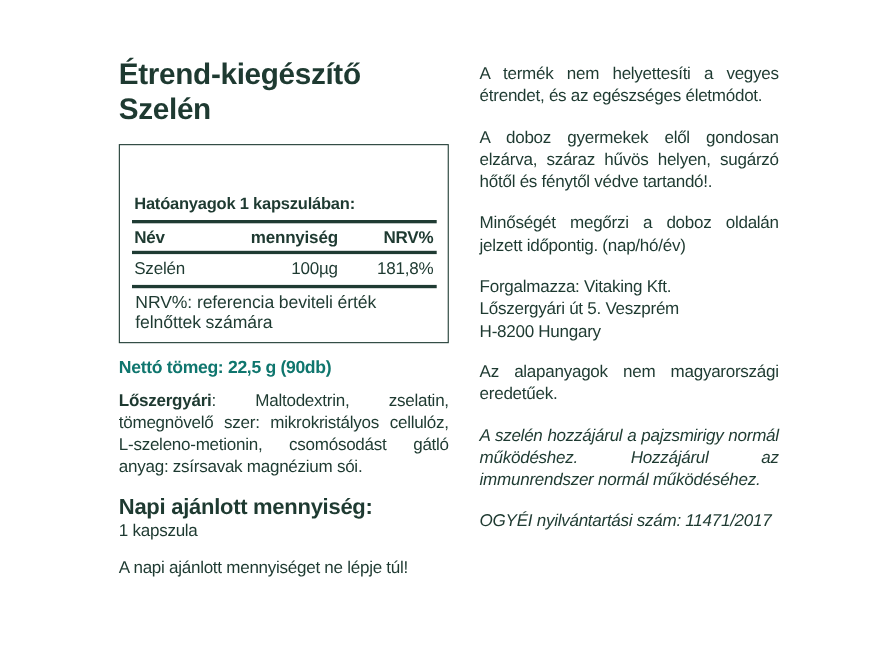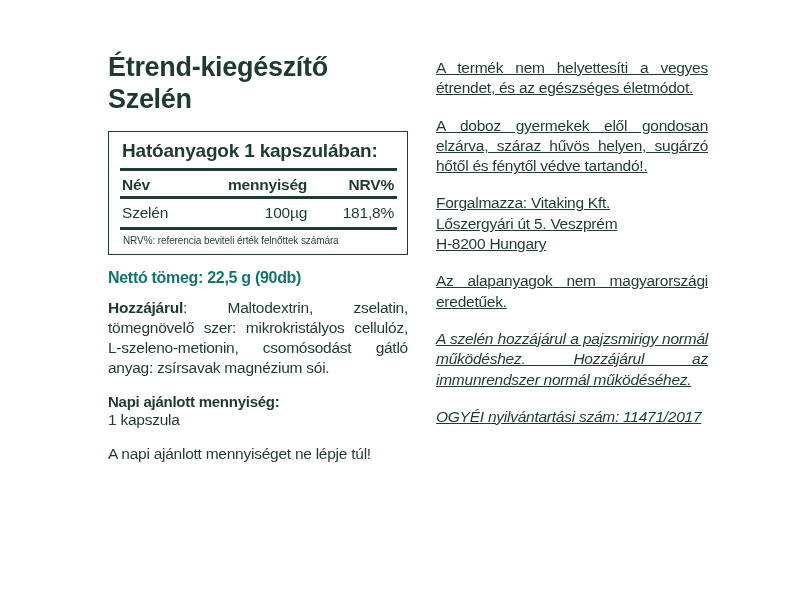--- a/index.html
+++ b/index.html
@@ -26,21 +26,20 @@
   }
 
   .col-left {
     width: 300px;
     flex: 0 0 300px;
   }
 
   .col-right {
     flex: 1 1 auto;
     padding-top: 6px;
-    text-decoration: underline;
   }
 
   
   .product-title {
     font-weight: bold;
     font-size: 27px;
     line-height: 1.17;
     letter-spacing: -0.3px;
     color: #1e3a31;
     margin-bottom: 16px;
@@ -49,24 +48,25 @@
 
   
   .fact-box {
     border: 1.5px solid #1f3b33;
     padding: 7px 10px 7px 11px;
     margin-bottom: 14px;
   }
 
   .fact-caption {
     font-weight: bold;
-    font-size: 19px;
+    font-size: 15px;
     letter-spacing: -0.2px;
     padding: 1px 0 6px 2px;
     color: #1e3a31;
+    margin-top: 37px;
   }
 
   .rule {
     height: 3px;
     background: #1f3b33;
     margin: 0 0 0 0;
   }
 
   .fact-table {
     width: 100%;
@@ -92,21 +92,21 @@
   .fact-table tr.head td.c-nrv  { font-weight: bold; }
 
   .c-name { text-align: left;  padding-left: 2px !important; width: 40%; }
   .c-amt  { text-align: right; width: 33%; padding-right: 16px !important; }
   .c-nrv  { text-align: right; width: 27%; padding-right: 3px !important; }
 
   .rule-row td { padding: 0 !important; }
   .rule-row .bar { height: 3px; background: #1f3b33; }
 
   .fact-footnote {
-    font-size: 10px;
+    font-size: 16px;
     letter-spacing: -0.1px;
     padding: 5px 0 1px 3px;
     color: #1e3a31;
   }
 
   
   .net-weight {
     font-weight: bold;
     font-size: 16px;
     letter-spacing: -0.3px;
@@ -119,21 +119,21 @@
     line-height: 1.29;
     letter-spacing: -0.25px;
     text-align: justify;
     margin-bottom: 15px;
     color: #1e3a31;
   }
   .ingredients b { font-weight: bold; }
 
   .dose-head {
     font-weight: bold;
-    font-size: 15px;
+    font-size: 20px;
     letter-spacing: -0.25px;
     color: #1e3a31;
   }
 
   .dose-value {
     font-size: 15.5px;
     letter-spacing: -0.25px;
     line-height: 1.3;
     margin-bottom: 14px;
     color: #1e3a31;
@@ -204,34 +204,35 @@
               </td>
         </tr>
       </tbody>
         </table>
 
       <div class="fact-footnote">NRV%: referencia beviteli érték felnőttek számára</div>
     </div>
 
     <div class="net-weight">Nettó tömeg: 22,5 g (90db)</div>
 
-    <p class="ingredients"><b>Hozzájárul</b><span>: Maltodextrin, zselatin, tömegnövelő szer: mikrokristályos cellulóz, L-szeleno-metionin, csomósodást gátló anyag: zsírsavak magnézium sói.</span></p>
+    <p class="ingredients"><b>Lőszergyári</b><span>: Maltodextrin, zselatin, tömegnövelő szer: mikrokristályos cellulóz, L-szeleno-metionin, csomósodást gátló anyag: zsírsavak magnézium sói.</span></p>
 
     <div class="dose-head">Napi ajánlott mennyiség:</div>
     <div class="dose-value">1 kapszula</div>
 
     <p class="warning">A napi ajánlott mennyiséget ne lépje túl!</p>
   </div>
 
   <div class="col-right">
 
     <p class="para">A termék nem helyettesíti a vegyes étrendet, és az egészséges életmódot.</p>
 
     <p class="para">A doboz gyermekek elől gondosan elzárva, száraz hűvös helyen, sugárzó hőtől és fénytől védve tartandó!.</p>
 
+    <p class="para">Minőségét megőrzi a doboz oldalán jelzett időpontig. (nap/hó/év)</p>
 
     <p class="para plain">
       <span class="addr-line">Forgalmazza: Vitaking Kft.</span>
       <span class="addr-line">Lőszergyári út 5. Veszprém</span>
       <span class="addr-line">H-8200 Hungary</span>
     </p>
 
     <p class="para">Az alapanyagok nem magyarországi eredetűek.</p>
 
     <p class="para italic">A szelén hozzájárul a pajzsmirigy normál működéshez. Hozzájárul az immunrendszer normál működéséhez.</p>

